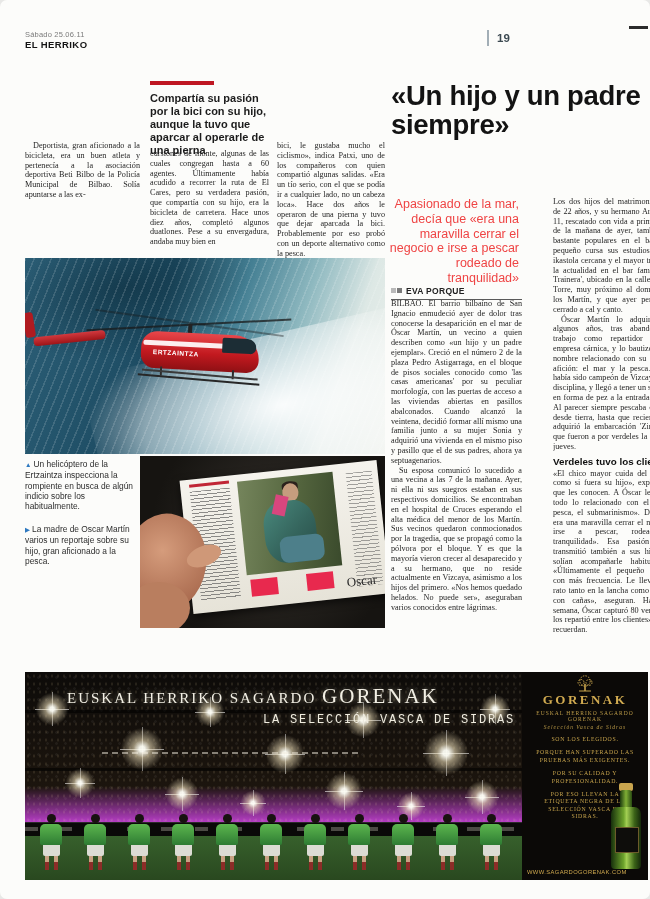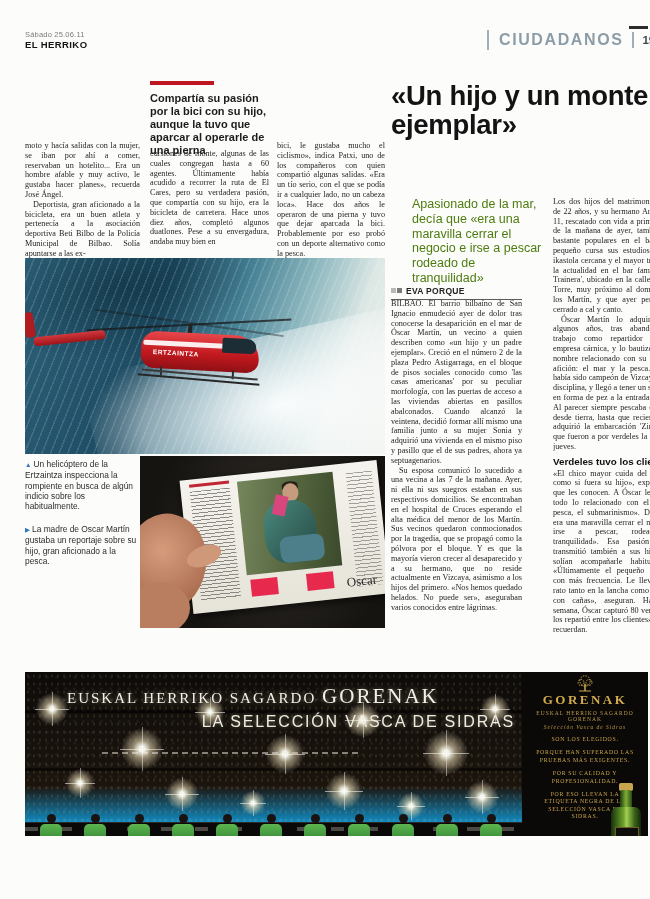--- a/index.html
+++ b/index.html
@@ -1,17 +1,17 @@
 <!DOCTYPE html>
 <html><head>
 <meta charset="utf-8">
 <style>
   html,body{margin:0;padding:0;background:#e8e8e6;}
   .page{position:relative;width:650px;height:899px;background:#fcfcfa;margin:0 auto;
-        font-family:"Liberation Sans",sans-serif;overflow:hidden;}
+        font-family:"Liberation Sans",sans-serif;overflow:hidden;border-radius:7px;}
 
   
   .h-date{position:absolute;left:25px;top:30px;font-size:7.5px;color:#7a7a7a;letter-spacing:.2px;}
   .h-paper{position:absolute;left:25px;top:39px;font-size:9.5px;font-weight:bold;color:#141414;letter-spacing:.4px;}
   .h-right{position:absolute;left:487px;top:30px;display:flex;align-items:center;}
   .h-sec{font-size:16px;font-weight:bold;color:#8d9da8;letter-spacing:1.6px;border-left:2px solid #a2aeb6;padding:1px 9px 1px 10px;}
   .h-page{font-size:11.5px;font-weight:bold;color:#3d4a52;border-left:2px solid #a2aeb6;padding:2px 0 2px 8px;}
   .h-tick{position:absolute;left:629px;top:26px;width:19px;height:3px;background:#2b2b2b;}
 
   
@@ -81,33 +81,33 @@
     background:radial-gradient(circle at 42% 38%,#d59c7c,#a96a4e 75%);border-radius:46% 54% 50% 50%;}
   .thumb{position:absolute;left:46px;top:90px;width:36px;height:20px;background:#cf9878;border-radius:50%;transform:rotate(-22deg);}
   .hand2{position:absolute;left:-12px;top:126px;width:62px;height:52px;background:#b97e5f;border-radius:50%;}
 
   
   .headline{position:absolute;left:391px;top:82px;width:258px;font-size:27.5px;line-height:28.5px;
     font-weight:800;color:#131313;letter-spacing:-.3px;}
   .deck{position:absolute;left:391px;top:164px;width:232px;font-size:11.5px;line-height:13.5px;font-weight:bold;}
   .deck-name{color:#121212;}
   .deck-role{color:#7e97ab;}
-  .lead{position:absolute;left:412px;top:197px;width:133px;font-size:12.5px;line-height:14.8px;color:#4d7c0f;}
+  .lead{position:absolute;left:386px;top:197px;width:133px;font-size:12.5px;line-height:14.8px;color:#ef4444;text-align:right;}
   .byline{position:absolute;left:391px;top:286px;width:131px;font-size:8.5px;font-weight:bold;color:#222;
     letter-spacing:.3px;border-bottom:1px solid #5a5a5a;padding-bottom:3px;}
   .byline-mark{display:inline-block;width:5px;height:5px;margin-right:1px;vertical-align:1px;}
   .bm1{background:#b9b9b9;}
   .bm2{background:#7b7b7b;margin-right:4px;}
   .colA{position:absolute;left:391px;top:299px;width:131px;height:362px;overflow:hidden;}
   .colB{position:absolute;left:553px;top:197px;width:126px;height:464px;overflow:hidden;}
   .colB-sub{font-family:"Liberation Sans",sans-serif;font-size:9.8px;font-weight:bold;color:#101010;
     margin:5px 0 2px;text-align:left;}
 
   
-  .ad{position:absolute;left:25px;top:672px;width:623px;height:164px;background:#0ea5e9;overflow:hidden;}
+  .ad{position:absolute;left:25px;top:672px;width:623px;height:208px;background:#d946ef;overflow:hidden;}
   .ad-scene{position:absolute;left:0;top:0;width:497px;height:208px;
     background:linear-gradient(#0d0b09 0%,#1c150e 55%,#27201510 75%,#241c13 78%);}
   .ad-crowd{position:absolute;left:0;top:0;right:0;bottom:56px;
     background-image:radial-gradient(rgba(255,228,170,.10) 1px,rgba(0,0,0,0) 1.4px),
                      radial-gradient(rgba(255,255,255,.05) 1px,rgba(0,0,0,0) 1.4px);
     background-size:6px 8px,9px 11px;}
   .ad-tier{position:absolute;left:0;width:100%;height:3px;background:rgba(0,0,0,.55);}
   .flash{position:absolute;background:
     radial-gradient(circle,rgba(255,255,246,.95) 0 9%,rgba(255,240,200,.55) 28%,rgba(255,240,200,0) 68%),
     linear-gradient(rgba(255,255,255,.55),rgba(255,255,255,.55)) center/100% 1px no-repeat,
@@ -117,21 +117,21 @@
     background-image:repeating-linear-gradient(90deg,rgba(230,225,210,.30) 0 13px,rgba(0,0,0,0) 13px 34px);
     background-size:100% 4px;background-position:0 4px;background-repeat:no-repeat;}
   .ad-pitch{position:absolute;left:0;bottom:0;width:100%;height:44px;
     background:linear-gradient(#37602c,#29481f),
                repeating-linear-gradient(90deg,rgba(255,255,255,.05) 0 42px,rgba(0,0,0,0) 42px 84px);}
   .ad-title{position:absolute;left:42px;top:12px;color:#f2efe4;font-family:"Liberation Serif",serif;
     letter-spacing:2px;text-shadow:0 0 6px rgba(255,250,220,.45);white-space:nowrap;}
   .ad-title .t-small{font-size:15px;}
   .ad-title .t-big{font-size:21px;}
   .ad-sub{position:absolute;left:160px;top:41px;width:330px;text-align:right;color:#efecdf;
-    font-family:Liberation Sans, sans-serif;font-size:16px;letter-spacing:1.8px;white-space:nowrap;
+    font-family:Liberation Mono, monospace;font-size:12px;letter-spacing:1.8px;white-space:nowrap;
     text-shadow:0 0 5px rgba(255,250,220,.4);}
   .ad-dash{position:absolute;left:77px;top:80px;width:256px;border-top:2px dashed rgba(245,240,225,.5);}
   .ad-players{position:absolute;left:0;bottom:9px;width:497px;height:60px;}
   .player{position:absolute;bottom:0;width:24px;height:57px;}
   .p-head{width:9px;height:9px;border-radius:50%;background:#181210;margin:0 auto;}
   .p-shirt{width:22px;height:21px;margin:1px auto 0;background:linear-gradient(#5cb64e,#2e7c33);border-radius:5px 5px 2px 2px;}
   .p-shorts{width:17px;height:11px;margin:0 auto;background:#dcdcd4;border-radius:0 0 2px 2px;}
   .p-legs{display:flex;justify-content:space-between;width:13px;margin:0 auto;height:14px;}
   .p-leg{width:4px;height:100%;background:linear-gradient(#c9a183 0 45%,#8c2d28 45%);}
   .ad-panel{position:absolute;left:497px;top:0;width:126px;height:208px;background:#0b0907;
@@ -151,32 +151,30 @@
   .bottle-label{position:absolute;bottom:16px;left:4px;width:22px;height:24px;background:#0e0d0b;border:1px solid #6b5b2a;}
 </style>
 </head>
 <body>
 
 <div class="page">
 
   <div class="h-date">Sábado 25.06.11</div>
   <div class="h-paper">EL HERRIKO</div>
   <div class="h-right">
-    <div class="h-sec">CIUDADANOS</div>
     <div class="h-page">19</div>
   </div>
   <div class="h-tick"></div>
 
   <div class="kicker">
     <div class="kicker-bar"></div>
     <div class="kicker-text">Compartía su pasión por la bici con su hijo, aunque la tuvo que aparcar al operarle de una pierna</div>
   </div>
 
   <div class="bodytext lcol1">
-    <div>moto y hacía salidas con la mujer, se iban por ahí a comer, reservaban un hotelito... Era un hombre afable y muy activo, le gustaba hacer planes», recuerda José Ángel.</div>
     <div class="p-indent">Deportista, gran aficionado a la bicicleta, era un buen atleta y pertenecía a la asociación deportiva Beti Bilbo de la Policía Municipal de Bilbao. Solía apuntarse a las ex-</div>
   </div>
   <div class="bodytext lcol2">
     <div>cursiones de monte, algunas de las cuales congregan hasta a 60 agentes. Últimamente había acudido a recorrer la ruta de El Cares, pero su verdadera pasión, que compartía con su hijo, era la bicicleta de carretera. Hace unos diez años, completó algunos duatlones. Pese a su envergadura, andaba muy bien en</div>
   </div>
   <div class="bodytext lcol3">
     <div>bici, le gustaba mucho el ciclismo», indica Patxi, uno de los compañeros con quien compartió algunas salidas. «Era un tío serio, con el que se podía ir a cualquier lado, no un cabeza loca». Hace dos años le operaron de una pierna y tuvo que dejar aparcada la bici. Probablemente por eso probó con un deporte alternativo como la pesca.</div>
   </div>
 
   <div class="photo-heli">
@@ -199,21 +197,21 @@
       <div class="heli-strut" style="left:150px;"></div>
       <div class="heli-skid2"></div>
       <div class="heli-skid1"></div>
     </div>
   </div>
 
   <div class="cap cap1">
     <span class="cap-icon">▲</span><span>Un helicóptero de la Ertzaintza inspecciona la rompiente en busca de algún indicio sobre los habitualmente.</span>
   </div>
   <div class="cap cap2">
-    <span class="cap-icon">▶</span><span>La madre de Oscar Martín gustaba un reportaje sobre su hijo, gran aficionado a la pesca.</span>
+    <span class="cap-icon">▶</span><span>La madre de Oscar Martín varios un reportaje sobre su hijo, gran aficionado a la pesca.</span>
   </div>
 
   <div class="photo-mag">
     <div class="mag">
       <div class="mag-head"></div>
       <div class="mag-textL"></div>
       <div class="mag-textR"></div>
       <div class="mag-photo">
         <div class="fig-hair"></div>
         <div class="fig-head"></div>
@@ -223,21 +221,21 @@
       </div>
       <div class="mag-red1"></div>
       <div class="mag-red2"></div>
       <div class="mag-name">Oscar</div>
     </div>
     <div class="hand1"></div>
     <div class="thumb"></div>
     <div class="hand2"></div>
   </div>
 
-  <div class="headline">«Un hijo y un monte ejemplar»</div>
+  <div class="headline">«Un hijo y un padre siempre»</div>
   <div class="lead">Apasionado de la mar, decía que «era una maravilla cerrar el negocio e irse a pescar rodeado de tranquilidad»</div>
   <div class="byline">
     <span class="byline-mark bm1"></span><span class="byline-mark bm2"></span><span>EVA PORQUE</span>
   </div>
   <div class="bodytext colA">
     <div>BILBAO. El barrio bilbaíno de San Ignacio enmudeció ayer de dolor tras conocerse la desaparición en el mar de Óscar Martín, un vecino a quien describen como «un hijo y un padre ejemplar». Creció en el número 2 de la plaza Pedro Astigarraga, en el bloque de pisos sociales conocido como 'las casas americanas' por su peculiar morfología, con las puertas de acceso a las viviendas abiertas en pasillos abalconados. Cuando alcanzó la veintena, decidió formar allí mismo una familia junto a su mujer Sonia y adquirió una vivienda en el mismo piso y pasillo que el de sus padres, ahora ya septuagenarios.</div>
     <div class="p-indent">Su esposa comunicó lo sucedido a una vecina a las 7 de la mañana. Ayer, ni ella ni sus suegros estaban en sus respectivos domicilios. Se encontraban en el hospital de Cruces esperando el alta médica del menor de los Martín. Sus vecinos quedaron conmocionados por la tragedia, que se propagó como la pólvora por el bloque. Y es que la mayoría vieron crecer al desaparecido y a su hermano, que no reside actualmente en Vizcaya, asimismo a los hijos del primero. «Nos hemos quedado helados. No puede ser», aseguraban varios conocidos entre lágrimas.</div>
   </div>
   <div class="bodytext colB">
     <div>Los dos hijos del matrimonio, Eder, de 22 años, y su hermano Arkaitz, de 11, rescatado con vida a primera hora de la mañana de ayer, también son bastante populares en el barrio. El pequeño cursa sus estudios en una ikastola cercana y el mayor trabaja en la actualidad en el bar familiar, 'La Trainera', ubicado en la calle Larrako Torre, muy próximo al domicilio de los Martín, y que ayer permanecía cerrado a cal y canto.</div>

